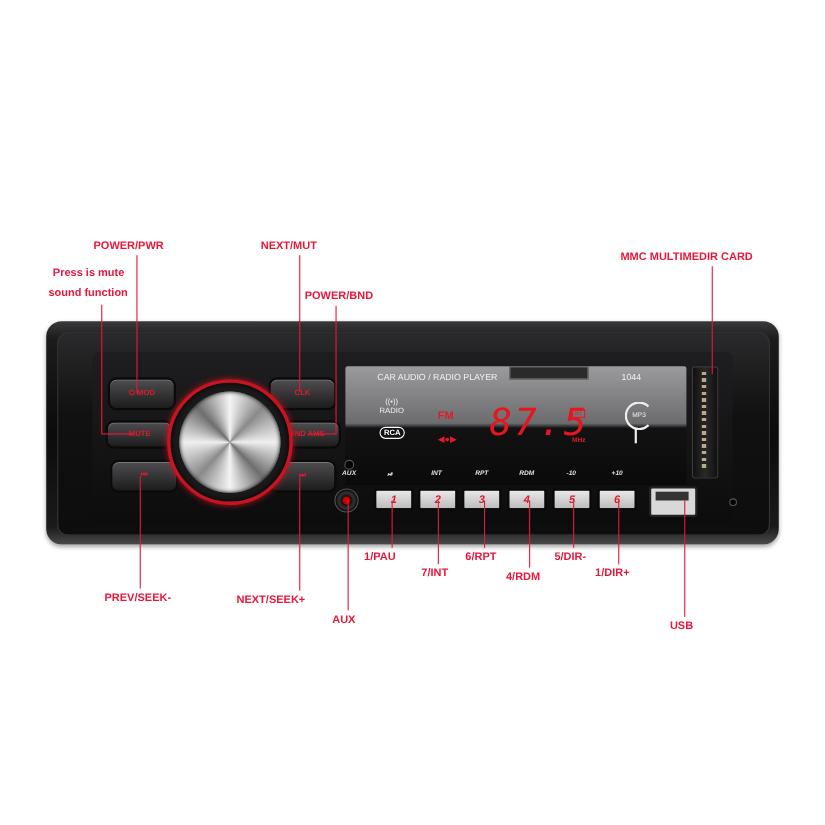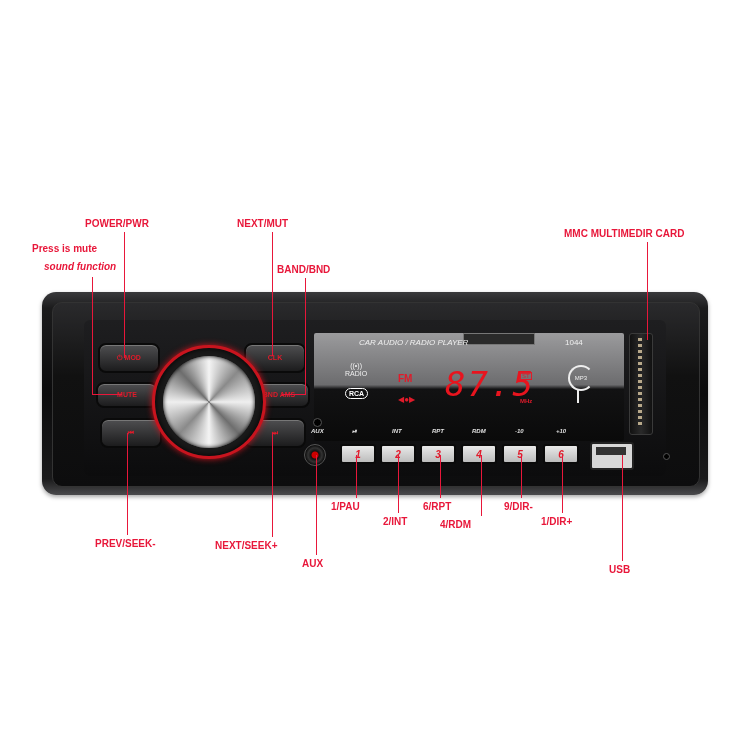--- a/index.html
+++ b/index.html
@@ -17,21 +17,21 @@
   .lbtn{position:absolute;width:58px;height:26px;border-radius:8px;
     background:linear-gradient(180deg,#4e4e50,#1c1c1d);border:2px solid #0a0a0a;box-shadow:inset 0 1px 0 #777;
     color:#e01b2a;font-size:7px;font-weight:bold;display:flex;align-items:center;justify-content:center;text-align:center;line-height:8px;}
   .knob-ring{position:absolute;left:152px;top:345px;width:108px;height:108px;border-radius:50%;
     background:#1a1a1a;border:3px solid #c8141e;box-shadow:0 0 6px #c8141e, inset 0 0 6px #000;}
   .knob{position:absolute;left:163px;top:356px;width:92px;height:92px;border-radius:50%;
     background:conic-gradient(from 0deg,#f4f4f4,#8a8a8a 12%,#efefef 25%,#6e6e6e 38%,#f4f4f4 50%,#8a8a8a 62%,#efefef 75%,#6e6e6e 88%,#f4f4f4);
     box-shadow:inset 0 0 4px #000;}
   .display{position:absolute;left:314px;top:333px;width:310px;height:108px;
     background:linear-gradient(180deg,#9b9b9d 0%,#6c6c6e 48%,#121213 52%,#0a0a0a 100%);border-radius:2px;}
-  .disp-title{position:absolute;left:359px;top:338px;color:#f0f0f0;font-style:italic;font-size:8px;}
+  .disp-title{position:absolute;left:343px;top:338px;color:#f0f0f0;font-size:8px;}
   .disp-model{position:absolute;left:565px;top:338px;color:#f0f0f0;font-size:8px;}
   .disp-notch{position:absolute;left:463px;top:333px;width:70px;height:10px;background:#2a2a2a;border:1px solid #777;}
   .radio-ico{position:absolute;left:345px;top:362px;color:#f0f0f0;font-size:7px;text-align:center;line-height:8px;}
   .rca{position:absolute;left:345px;top:388px;color:#fff;font-size:7px;font-weight:bold;border:1px solid #fff;border-radius:6px;padding:1px 3px;}
   .tfm{position:absolute;left:398px;top:373px;color:#e01b2a;font-size:10px;font-weight:bold;}
   .spk{position:absolute;left:398px;top:395px;color:#e01b2a;font-size:8px;}
   .freq{position:absolute;left:445px;top:367px;color:#e8141e;font-size:34px;font-family:"DejaVu Sans Mono",monospace;font-style:italic;letter-spacing:2px;line-height:34px;}
   .st{position:absolute;left:520px;top:372px;color:#e01b2a;font-size:6px;border:1px solid #e01b2a;padding:0 1px;}
   .mhz{position:absolute;left:520px;top:398px;color:#e01b2a;font-size:6px;font-weight:bold;}
   .mp3{position:absolute;left:568px;top:365px;width:22px;height:22px;border:2px solid #eee;border-radius:50%;border-right-color:transparent;color:#eee;font-size:6px;text-align:center;line-height:22px;}
@@ -44,33 +44,33 @@
   .card-slot{position:absolute;left:629px;top:333px;width:22px;height:100px;background:linear-gradient(90deg,#111,#2a2a2a,#111);border:1px solid #3a3a3a;border-radius:3px;}
   .card-slit{position:absolute;left:638px;top:338px;width:4px;height:88px;background:repeating-linear-gradient(180deg,#b8a98a 0 3px,#222 3px 6px);}
   .usb{position:absolute;left:590px;top:442px;width:40px;height:24px;background:#d8d8d8;border:2px solid #222;border-radius:3px;}
   .usb-inner{position:absolute;left:596px;top:447px;width:30px;height:8px;background:#333;}
   .usb-hole{position:absolute;left:663px;top:453px;width:5px;height:5px;border-radius:50%;background:#000;border:1px solid #555;}
 </style>
 </head>
 <body>
 
 <div class="callout" style="left:85px;top:217px;">POWER/PWR</div>
-<div class="callout" style="left:32px;top:242px;">Press is mute</div>
-<div class="callout" style="left:44px;top:260px;font-style:italic;">sound function</div>
+<div class="callout" style="left:48px;top:242px;">Press is mute</div>
+<div class="callout" style="left:44px;top:260px;">sound function</div>
 <div class="callout" style="left:237px;top:217px;">NEXT/MUT</div>
-<div class="callout" style="left:277px;top:263px;">BAND/BND</div>
+<div class="callout" style="left:277px;top:263px;">POWER/BND</div>
 <div class="callout" style="left:564px;top:227px;">MMC MULTIMEDIR CARD</div>
 <div class="callout" style="left:95px;top:537px;">PREV/SEEK-</div>
 <div class="callout" style="left:215px;top:539px;">NEXT/SEEK+</div>
 <div class="callout" style="left:302px;top:557px;">AUX</div>
 <div class="callout" style="left:331px;top:500px;">1/PAU</div>
-<div class="callout" style="left:383px;top:515px;">2/INT</div>
+<div class="callout" style="left:383px;top:515px;">7/INT</div>
 <div class="callout" style="left:423px;top:500px;">6/RPT</div>
-<div class="callout" style="left:440px;top:518px;">4/RDM</div>
-<div class="callout" style="left:504px;top:500px;">9/DIR-</div>
+<div class="callout" style="left:460px;top:518px;">4/RDM</div>
+<div class="callout" style="left:504px;top:500px;">5/DIR-</div>
 <div class="callout" style="left:541px;top:515px;">1/DIR+</div>
 <div class="callout" style="left:609px;top:563px;">USB</div>
 
 <div class="unit"></div>
 <div class="side-slot" style="left:55px;top:372px;"></div>
 <div class="side-slot" style="left:690px;top:372px;"></div>
 <div class="bezel"></div>
 <div class="face"></div>
 
 <div class="lbtn" style="left:98px;top:343px;">⏻ MOD</div>

